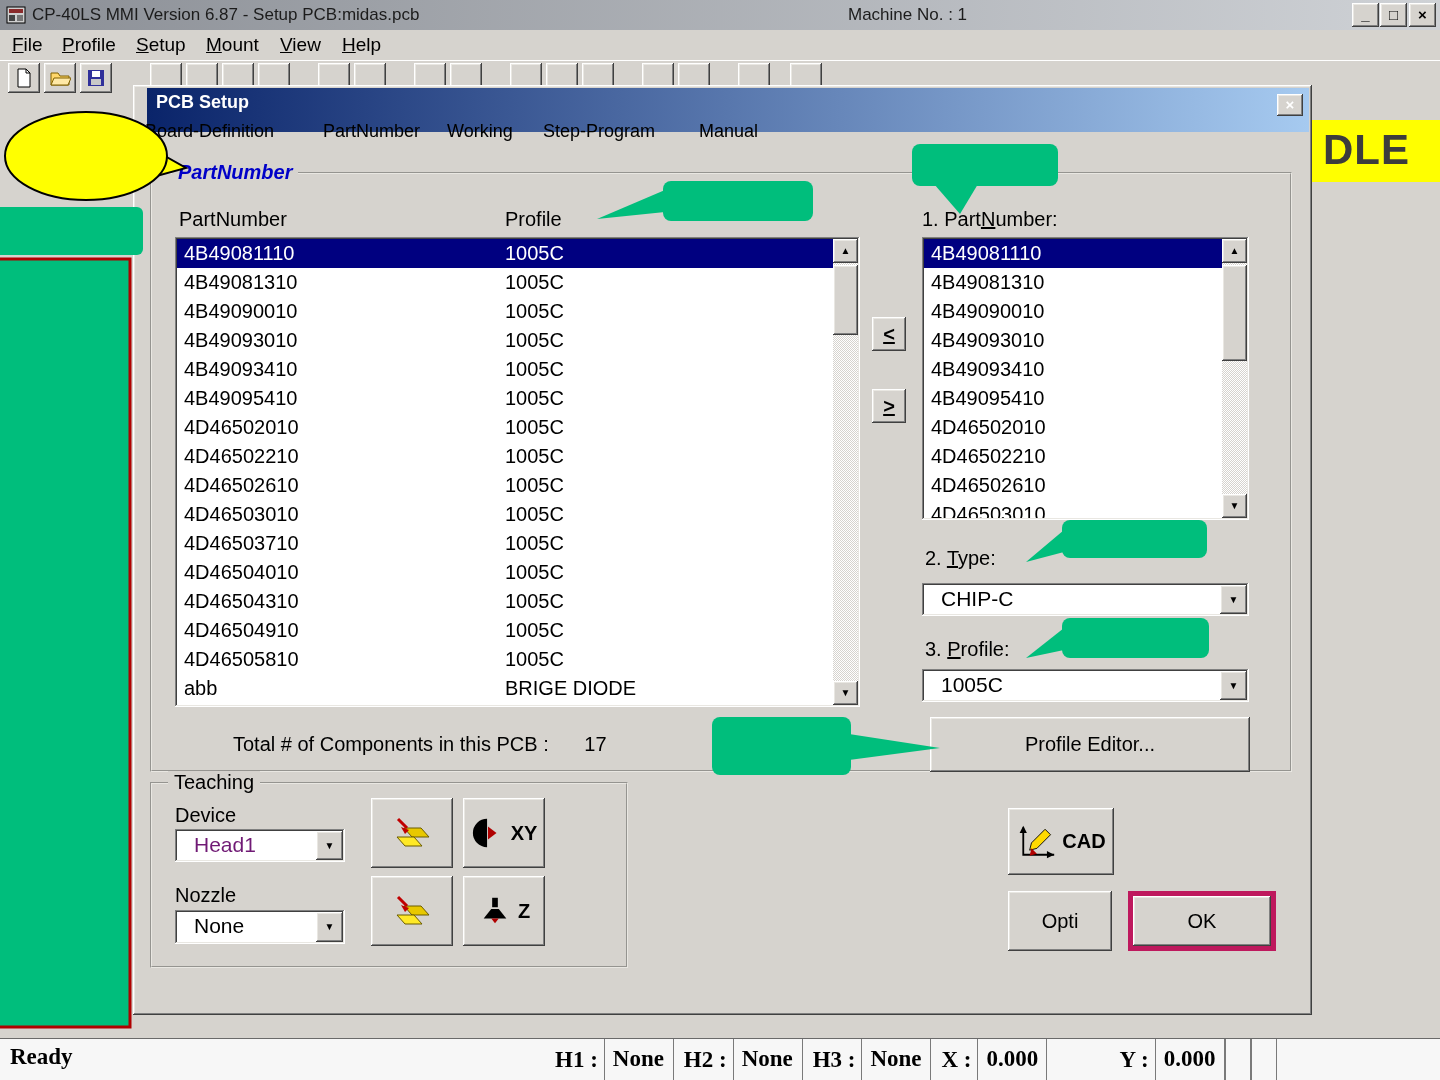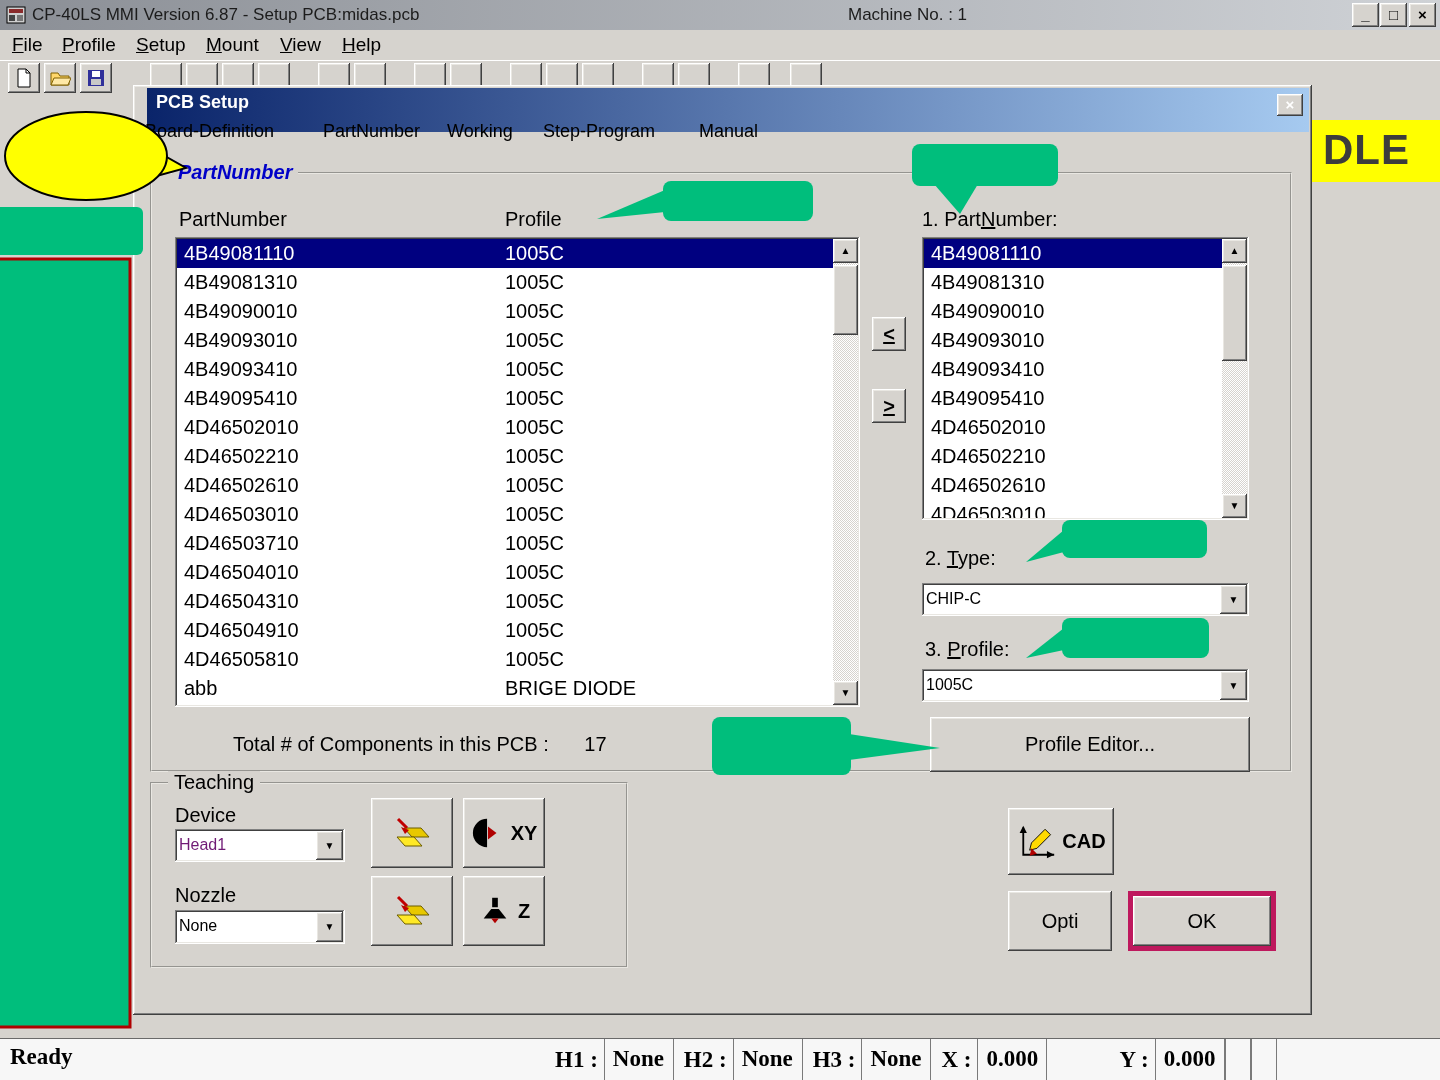--- a/index.html
+++ b/index.html
@@ -42,21 +42,21 @@
   .lrow{position:relative;height:29px;line-height:29px;font-size:20px;color:#000;padding-left:7px;white-space:nowrap}
   .lrow.selected{background:#000080;color:#ffffff}
   .lrow .c2{position:absolute;left:328px;top:0}
 
   .sbar{position:absolute;top:2px;bottom:2px;right:2px;width:25px;background:#e9e7e2;
         background-image:repeating-conic-gradient(#fff 0% 25%,#d6d3ce 0% 50%);background-size:2px 2px}
   .sb-btn{position:absolute;left:0;width:25px;height:24px;font-size:10px;text-align:center;line-height:24px;color:#000}
   .sb-thumb{position:absolute;left:0;width:25px}
 
   .combo{position:absolute}
-  .combo .cfield{position:absolute;inset:0;padding:3px 4px;font-size:16px;line-height:25px;color:#000;white-space:nowrap;overflow:hidden}
+  .combo .cfield{position:absolute;inset:0;padding:3px 19px;font-size:21px;line-height:25px;color:#000;white-space:nowrap;overflow:hidden}
   .combo.disabled .cfield{color:#701a75}
   .combo .cbtn{position:absolute;top:2px;right:2px;bottom:2px;width:27px;font-size:10px;text-align:center;line-height:29px;color:#000}
 
   .pbtn{display:flex;align-items:center;justify-content:center;font-size:20px;color:#000;white-space:nowrap;gap:6px}
   .pbtn.default{border:5px solid #be185d}
   .movebtn{font-size:20px;font-weight:bold}
 
   .statusbar{position:absolute;left:0;top:1038px;width:1440px;height:42px;background:#f7f7f7;border-top:1px solid #6a6a6a;z-index:20;
              font-family:"Liberation Serif",serif;font-weight:bold;font-size:23px;color:#000}
   .ready{position:absolute;left:10px;top:5px}

